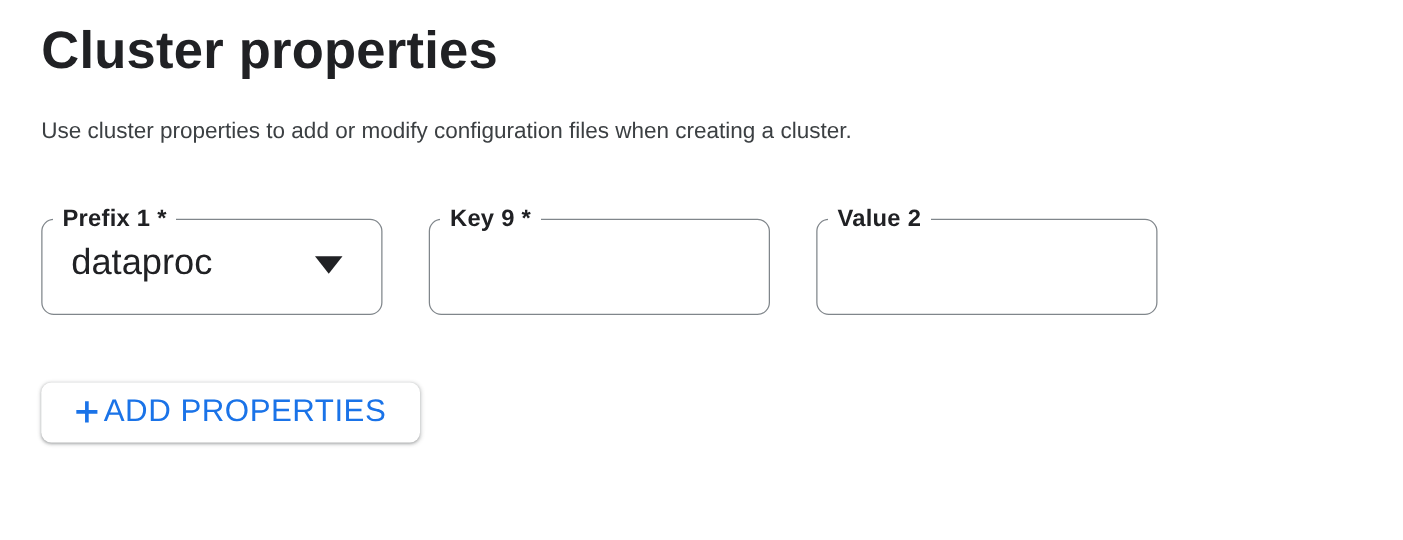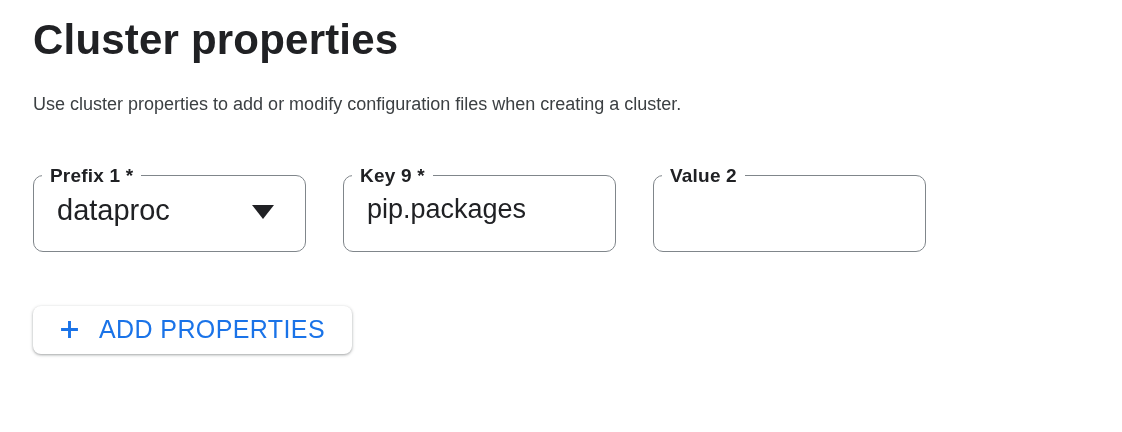--- a/index.html
+++ b/index.html
@@ -91,21 +91,21 @@
     width: 0;
     height: 0;
     border-left: 11px solid transparent;
     border-right: 11px solid transparent;
     border-top: 14px solid var(--text-primary);
     margin-top: 4px;
   }
   .add-btn {
     display: inline-flex;
     align-items: center;
-    gap: 16px;
+    gap: 0;
     height: 48px;
     margin-top: 54px;
     padding: 0 27px 0 23px;
     background: var(--button-bg);
     border: none;
     border-radius: 8px;
     box-shadow: 0 1px 2px rgba(60,64,67,0.30), 0 1px 3px 1px rgba(60,64,67,0.15);
     color: var(--accent);
     font-family: "Liberation Sans", sans-serif;
     font-size: 25px;
@@ -130,21 +130,20 @@
     <fieldset class="field">
       <legend>Prefix 1 *</legend>
       <div class="select-display">
         <span>dataproc</span>
         <span class="caret-down"></span>
       </div>
     </fieldset>
 
     <fieldset class="field">
       <legend>Key 9 *</legend>
-      <input class="field-input" type="text" value="pip.packages" style="">
     </fieldset>
 
     <fieldset class="field">
       <legend>Value 2</legend>
     </fieldset>
 
   </div>
 
   <button class="add-btn">
     <span class="plus-icon">

